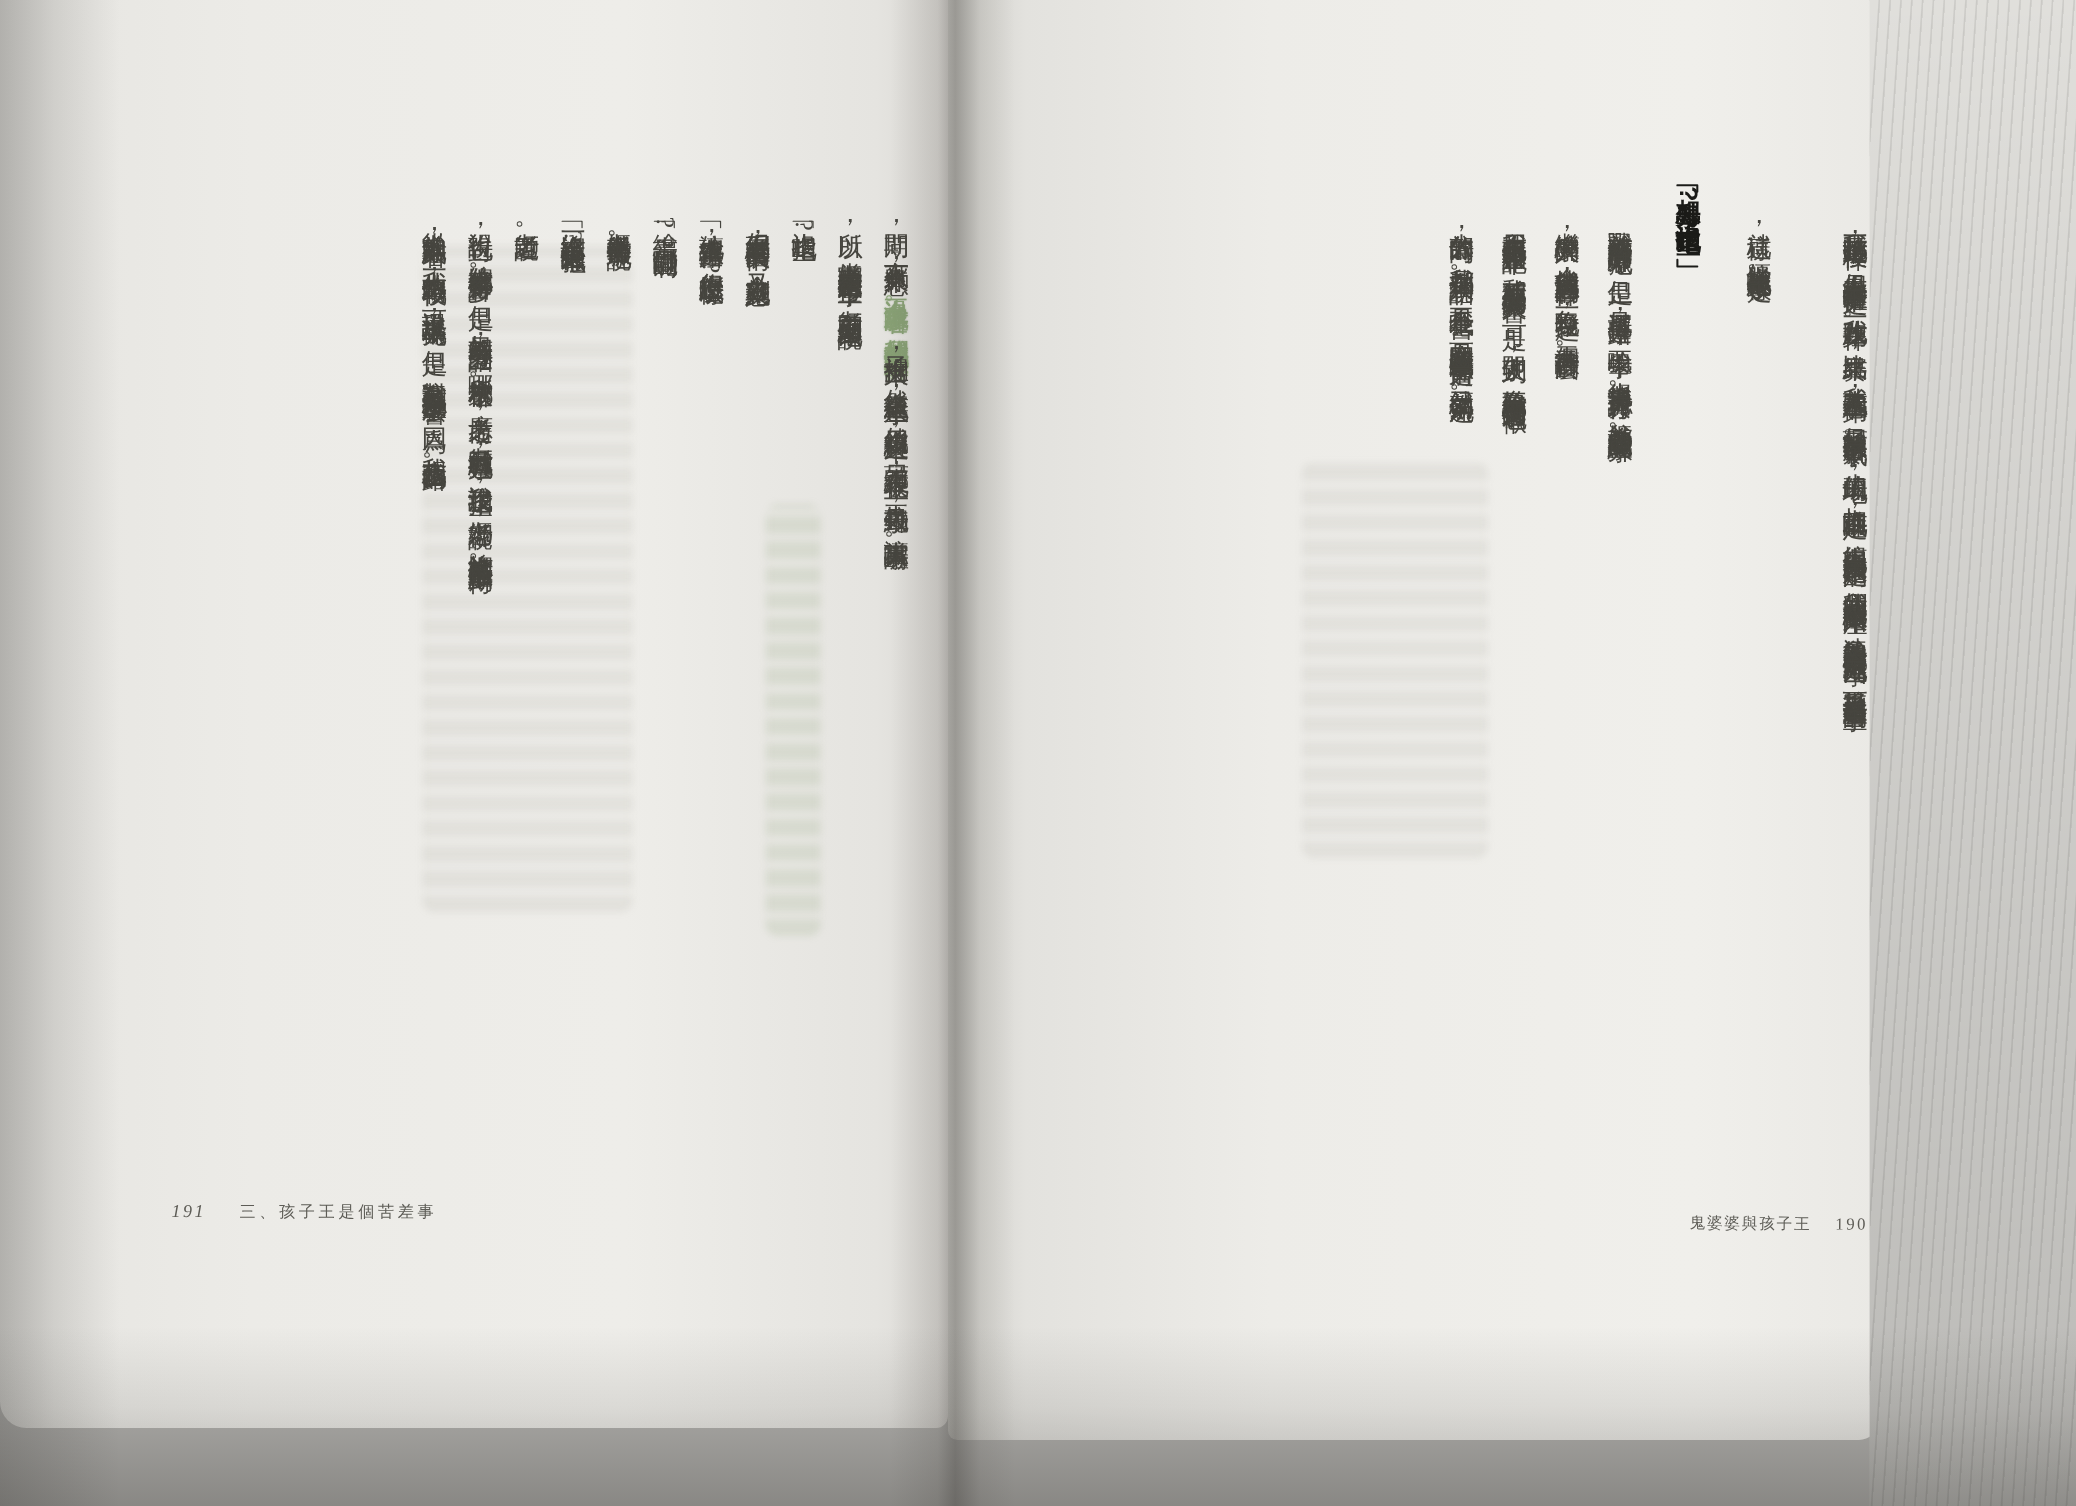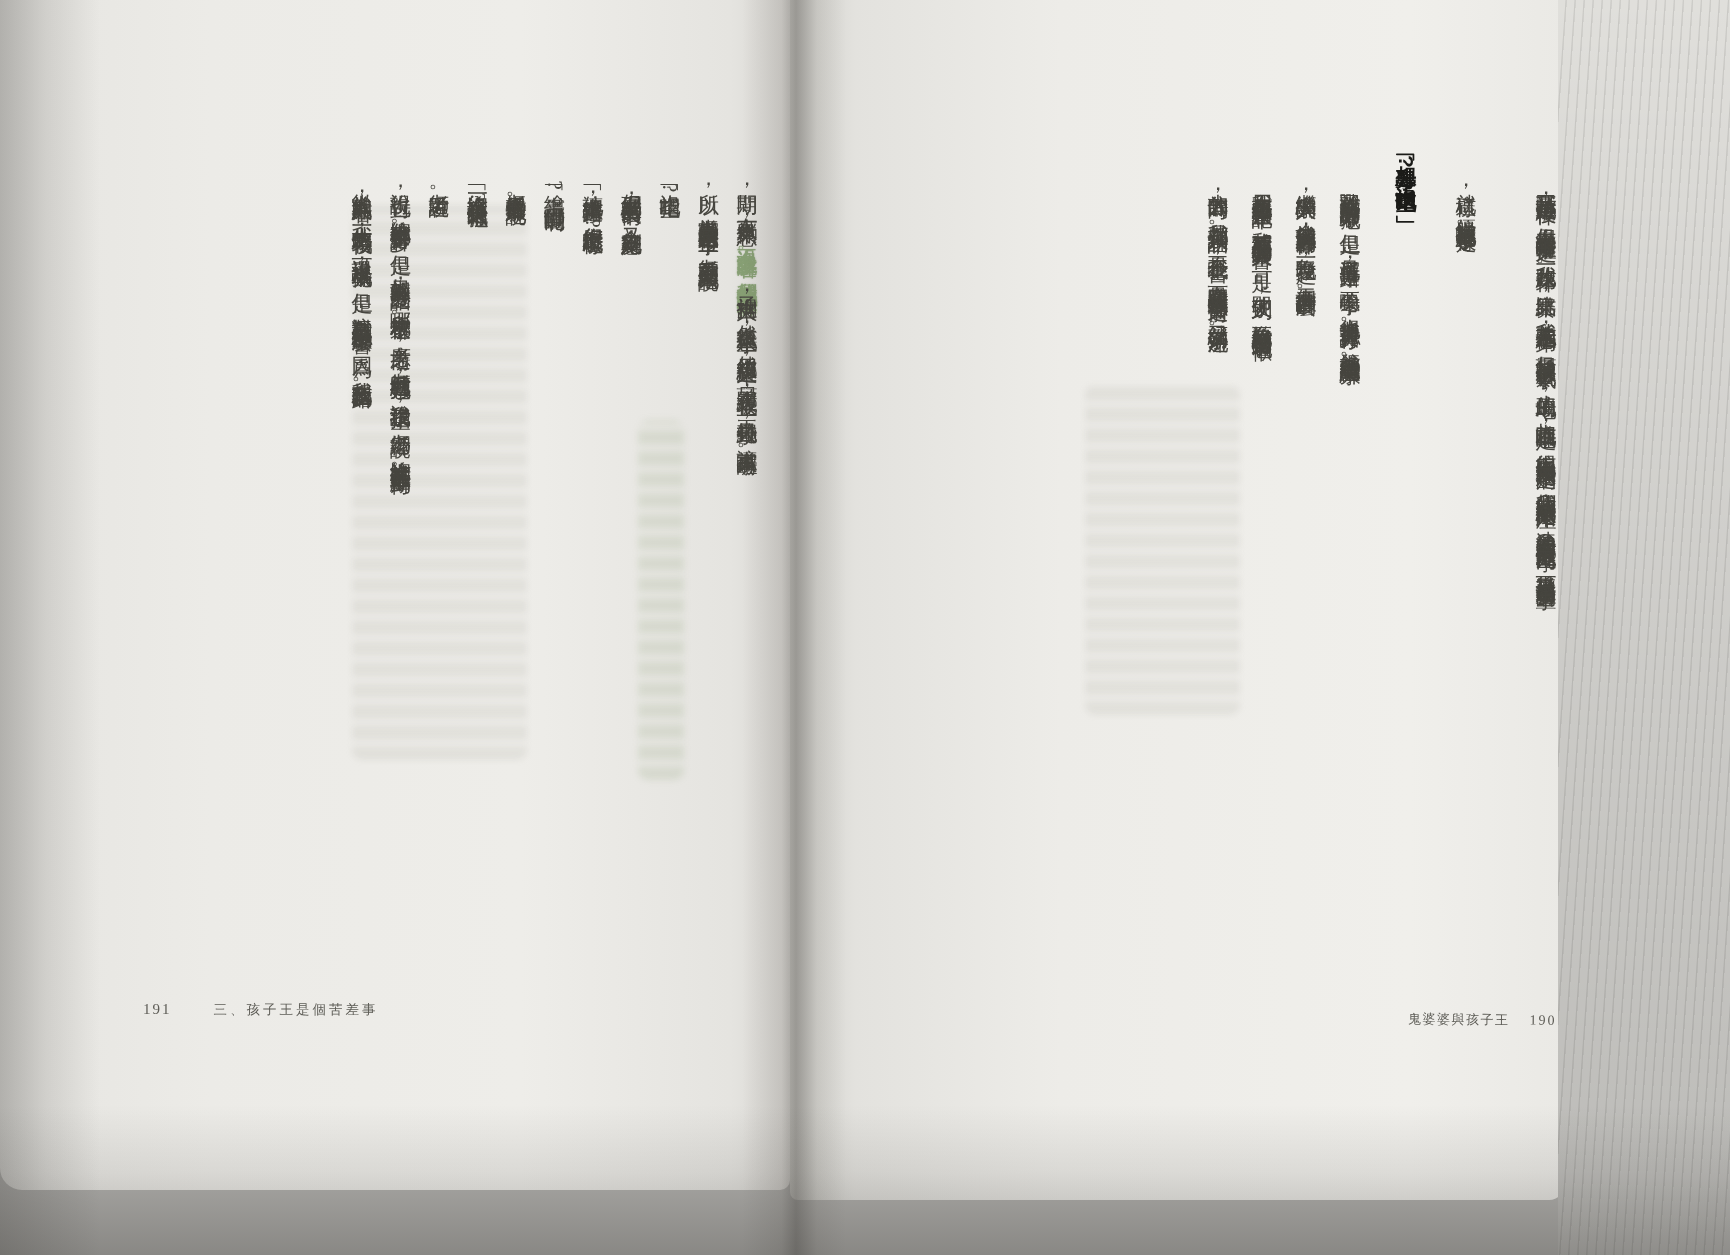--- a/index.html
+++ b/index.html
@@ -79,22 +79,22 @@
   .text-left{left:118px;top:133px;width:648px;height:748px;line-height:38.5px;}
   .text-right{left:856px;top:133px;width:712px;height:752px;line-height:44px;}
   .green-bleed{
     color:var(--bleed_green,#879f74);
     text-shadow:0 0 1.5px rgba(135,159,116,0.55);
   }
 
   
   .folio{position:absolute;color:var(--footer_ink,#5d5c56);display:flex;align-items:baseline;}
   .folio-left{left:143px;top:1001px;gap:28px;}
-  .folio-left .num{font-size:15px;letter-spacing:2px;}
-  .folio-left .title{font-size:13.5px;letter-spacing:3px;margin-left:14px;}
+  .folio-left .num{font-size:15px;letter-spacing:2px;font-style:italic;}
+  .folio-left .title{font-size:13.5px;letter-spacing:3px;}
   .folio-right{left:1408px;top:1011px;gap:20px;transform:rotate(0.6deg);}
   .folio-right .title{font-size:13px;letter-spacing:1.5px;}
   .folio-right .num{font-size:14px;letter-spacing:2px;font-family:Liberation Serif, serif;}
 </style>
 </head>
 <body>
 
 <div class="book">
 
   <div class="page-left"></div>

